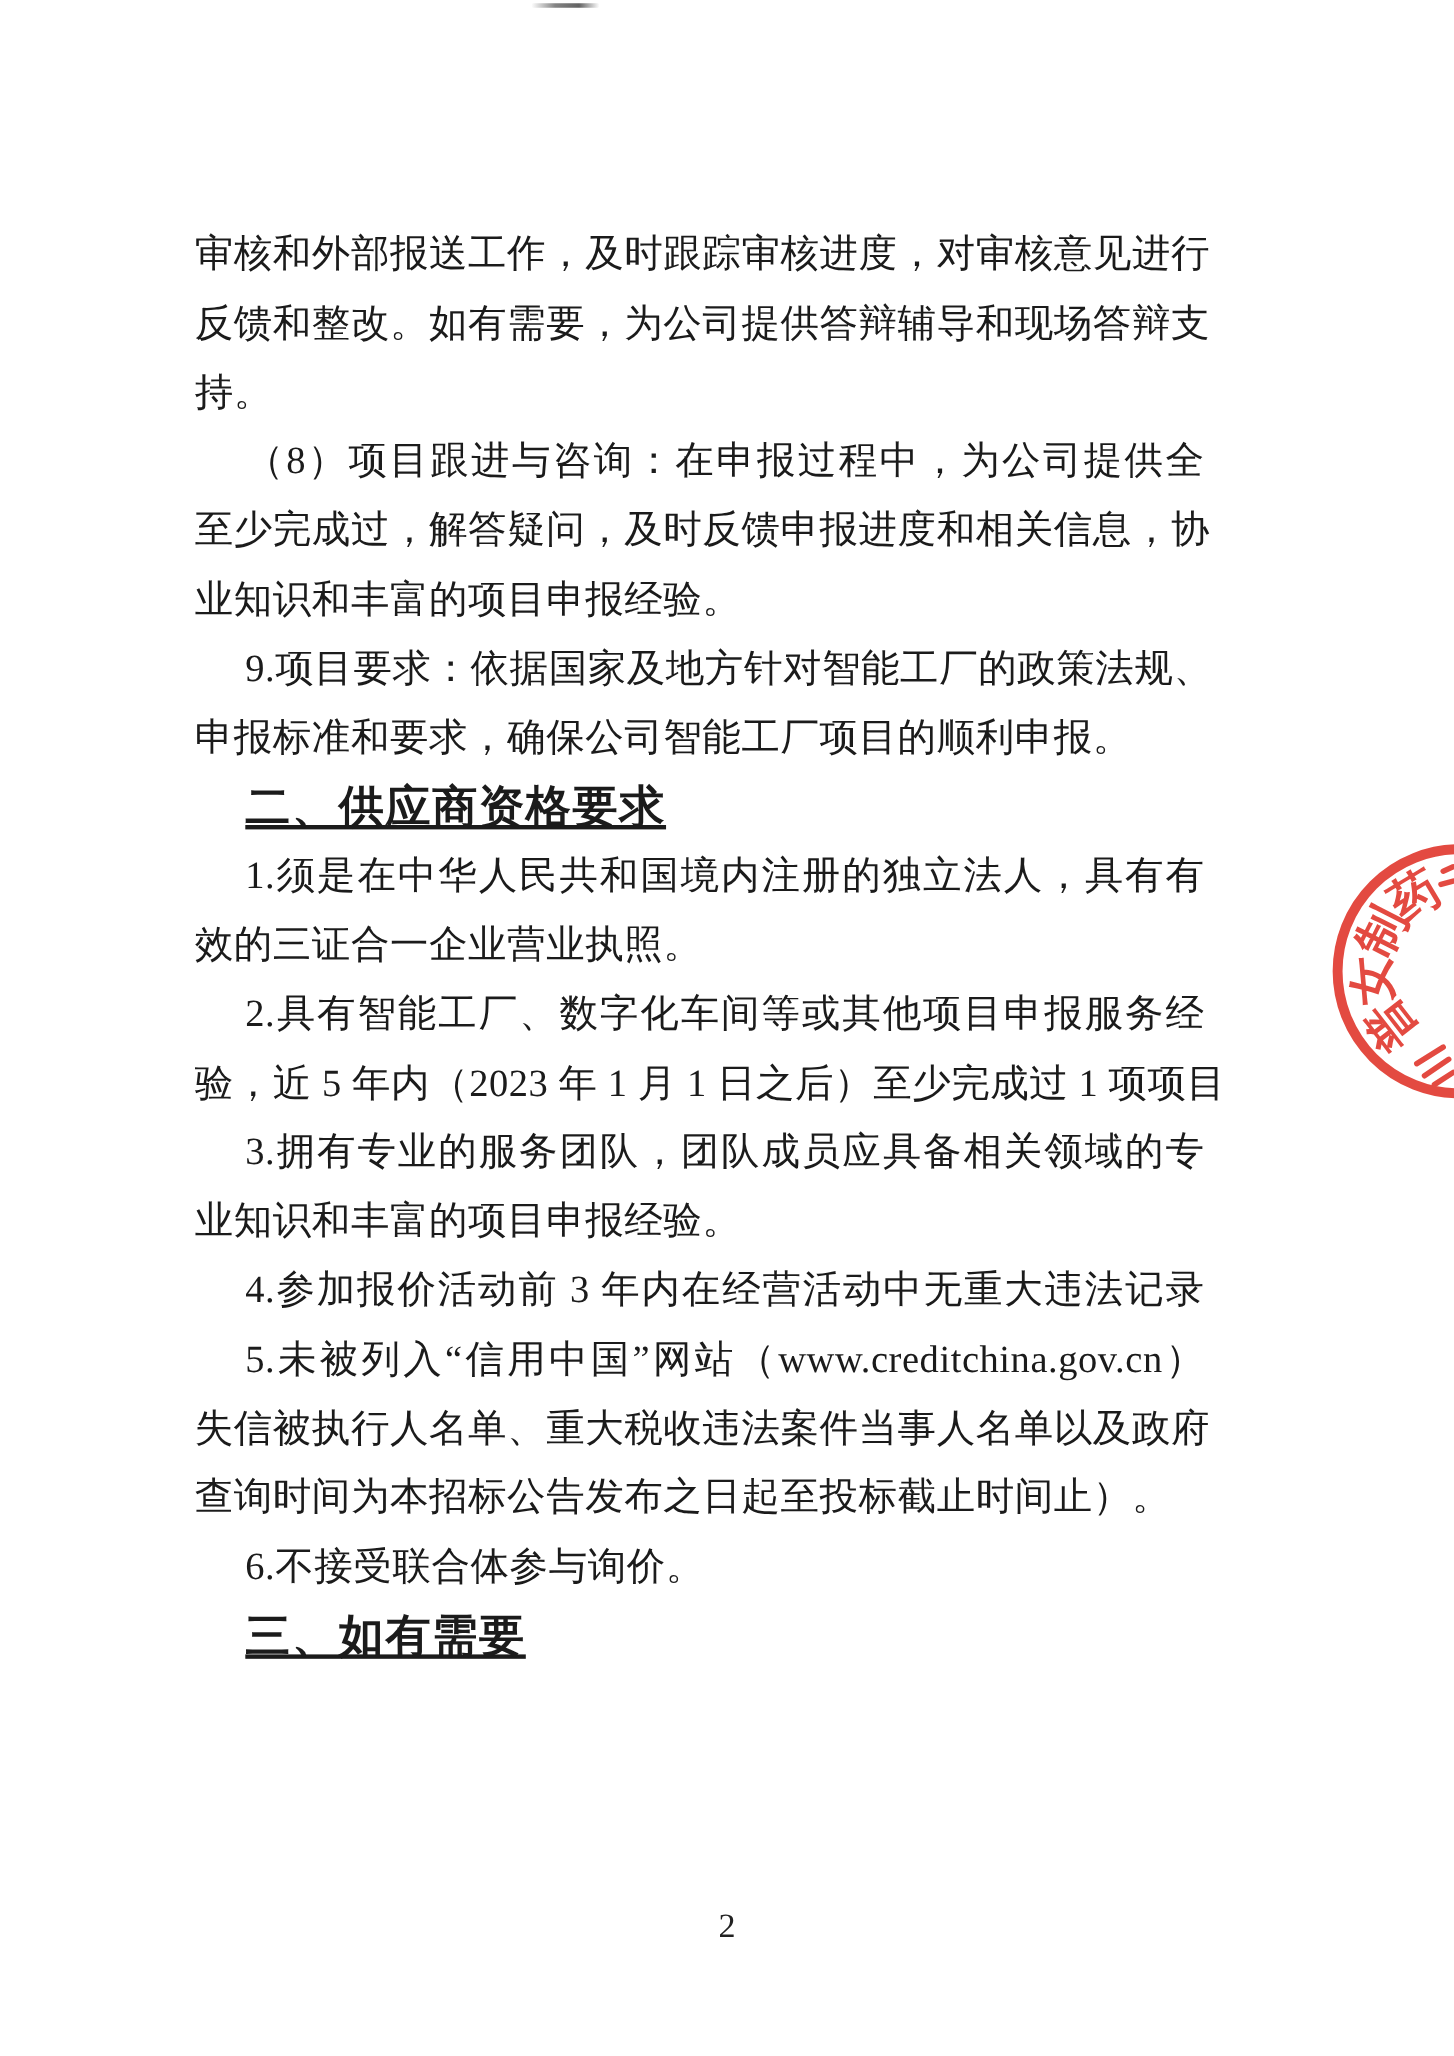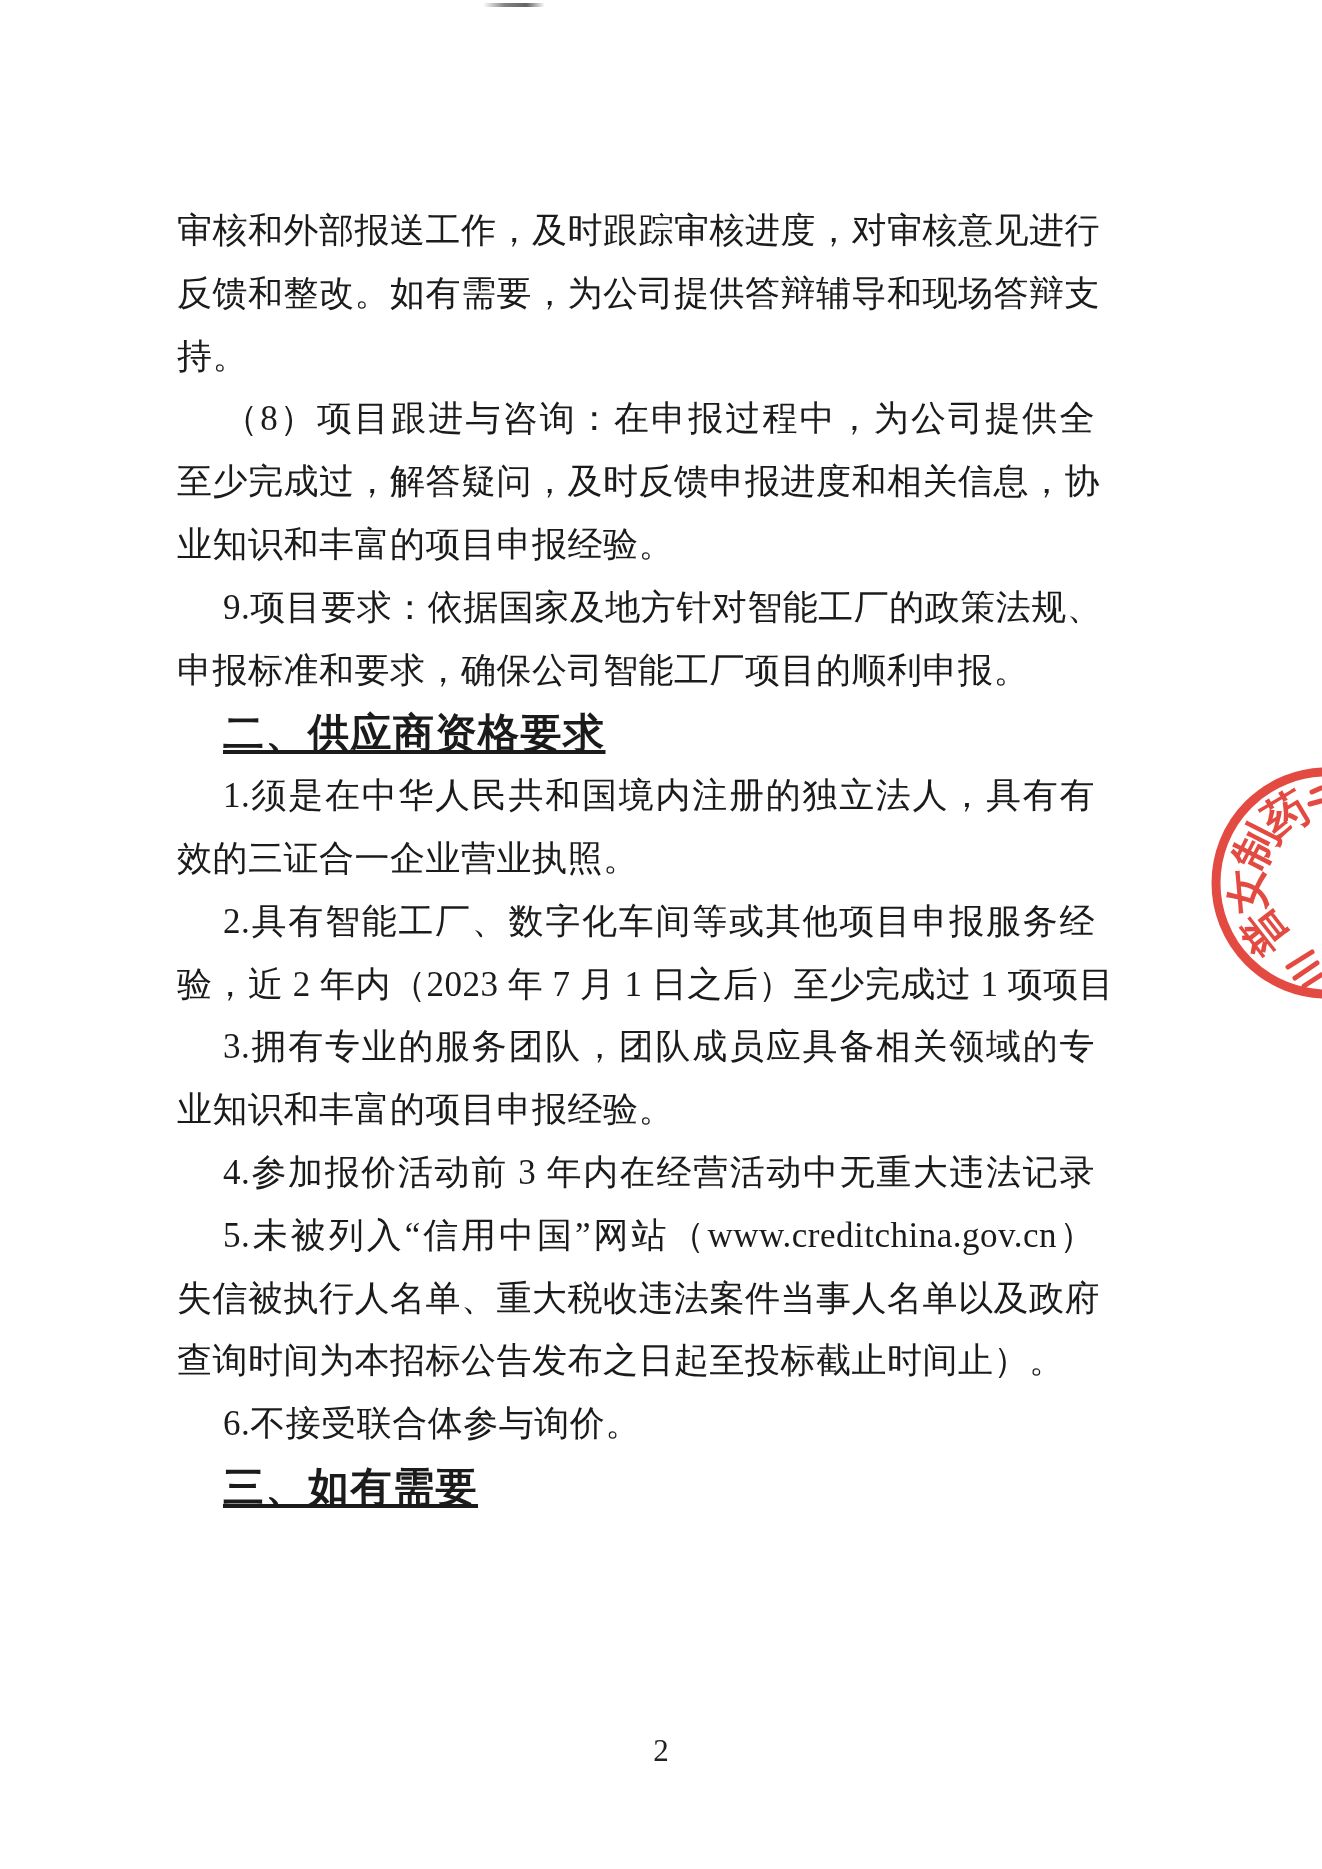--- a/index.html
+++ b/index.html
@@ -72,21 +72,21 @@
     <div class="line">持。</div>
     <div class="line j ind">（8）项目跟进与咨询：在申报过程中，为公司提供全</div>
     <div class="line j">至少完成过，解答疑问，及时反馈申报进度和相关信息，协</div>
     <div class="line">业知识和丰富的项目申报经验。</div>
     <div class="line j ind">9.项目要求：依据国家及地方针对智能工厂的政策法规、</div>
     <div class="line">申报标准和要求，确保公司智能工厂项目的顺利申报。</div>
     <div class="line ind heading">二、供应商资格要求</div>
     <div class="line j ind">1.须是在中华人民共和国境内注册的独立法人，具有有</div>
     <div class="line">效的三证合一企业营业执照。</div>
     <div class="line j ind">2.具有智能工厂、数字化车间等或其他项目申报服务经</div>
-    <div class="line j">验，近 2 年内（2023 年 7 月 1 日之后）至少完成过 1 项项目</div>
+    <div class="line j">验，近 5 年内（2023 年 1 月 1 日之后）至少完成过 1 项项目</div>
     <div class="line j ind">3.拥有专业的服务团队，团队成员应具备相关领域的专</div>
     <div class="line">业知识和丰富的项目申报经验。</div>
     <div class="line j ind">4.参加报价活动前 3 年内在经营活动中无重大违法记录</div>
     <div class="line j ind">5.未被列入“信用中国”网站（www.creditchina.gov.cn）</div>
     <div class="line j">失信被执行人名单、重大税收违法案件当事人名单以及政府</div>
     <div class="line">查询时间为本招标公告发布之日起至投标截止时间止）。</div>
     <div class="line ind">6.不接受联合体参与询价。</div>
     <div class="line ind heading">三、如有需要</div>
   </div>
 

